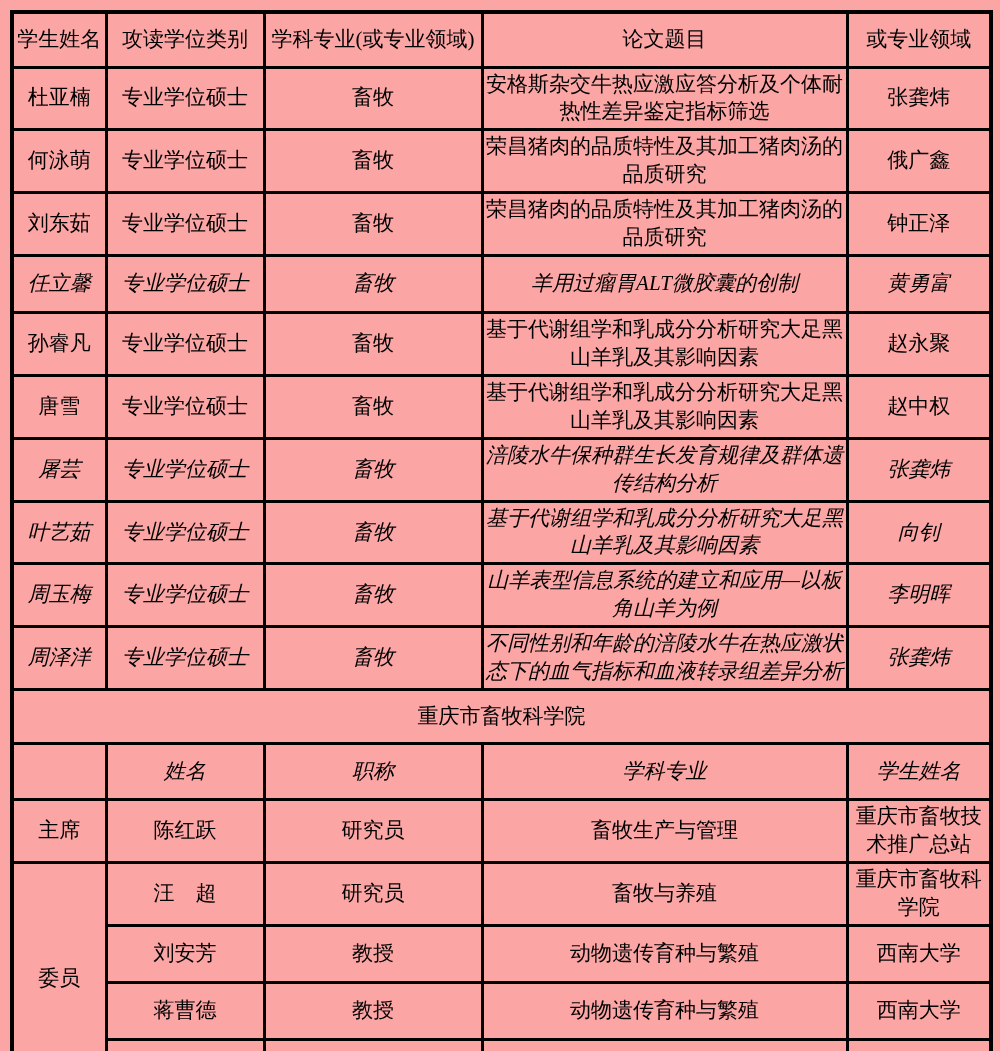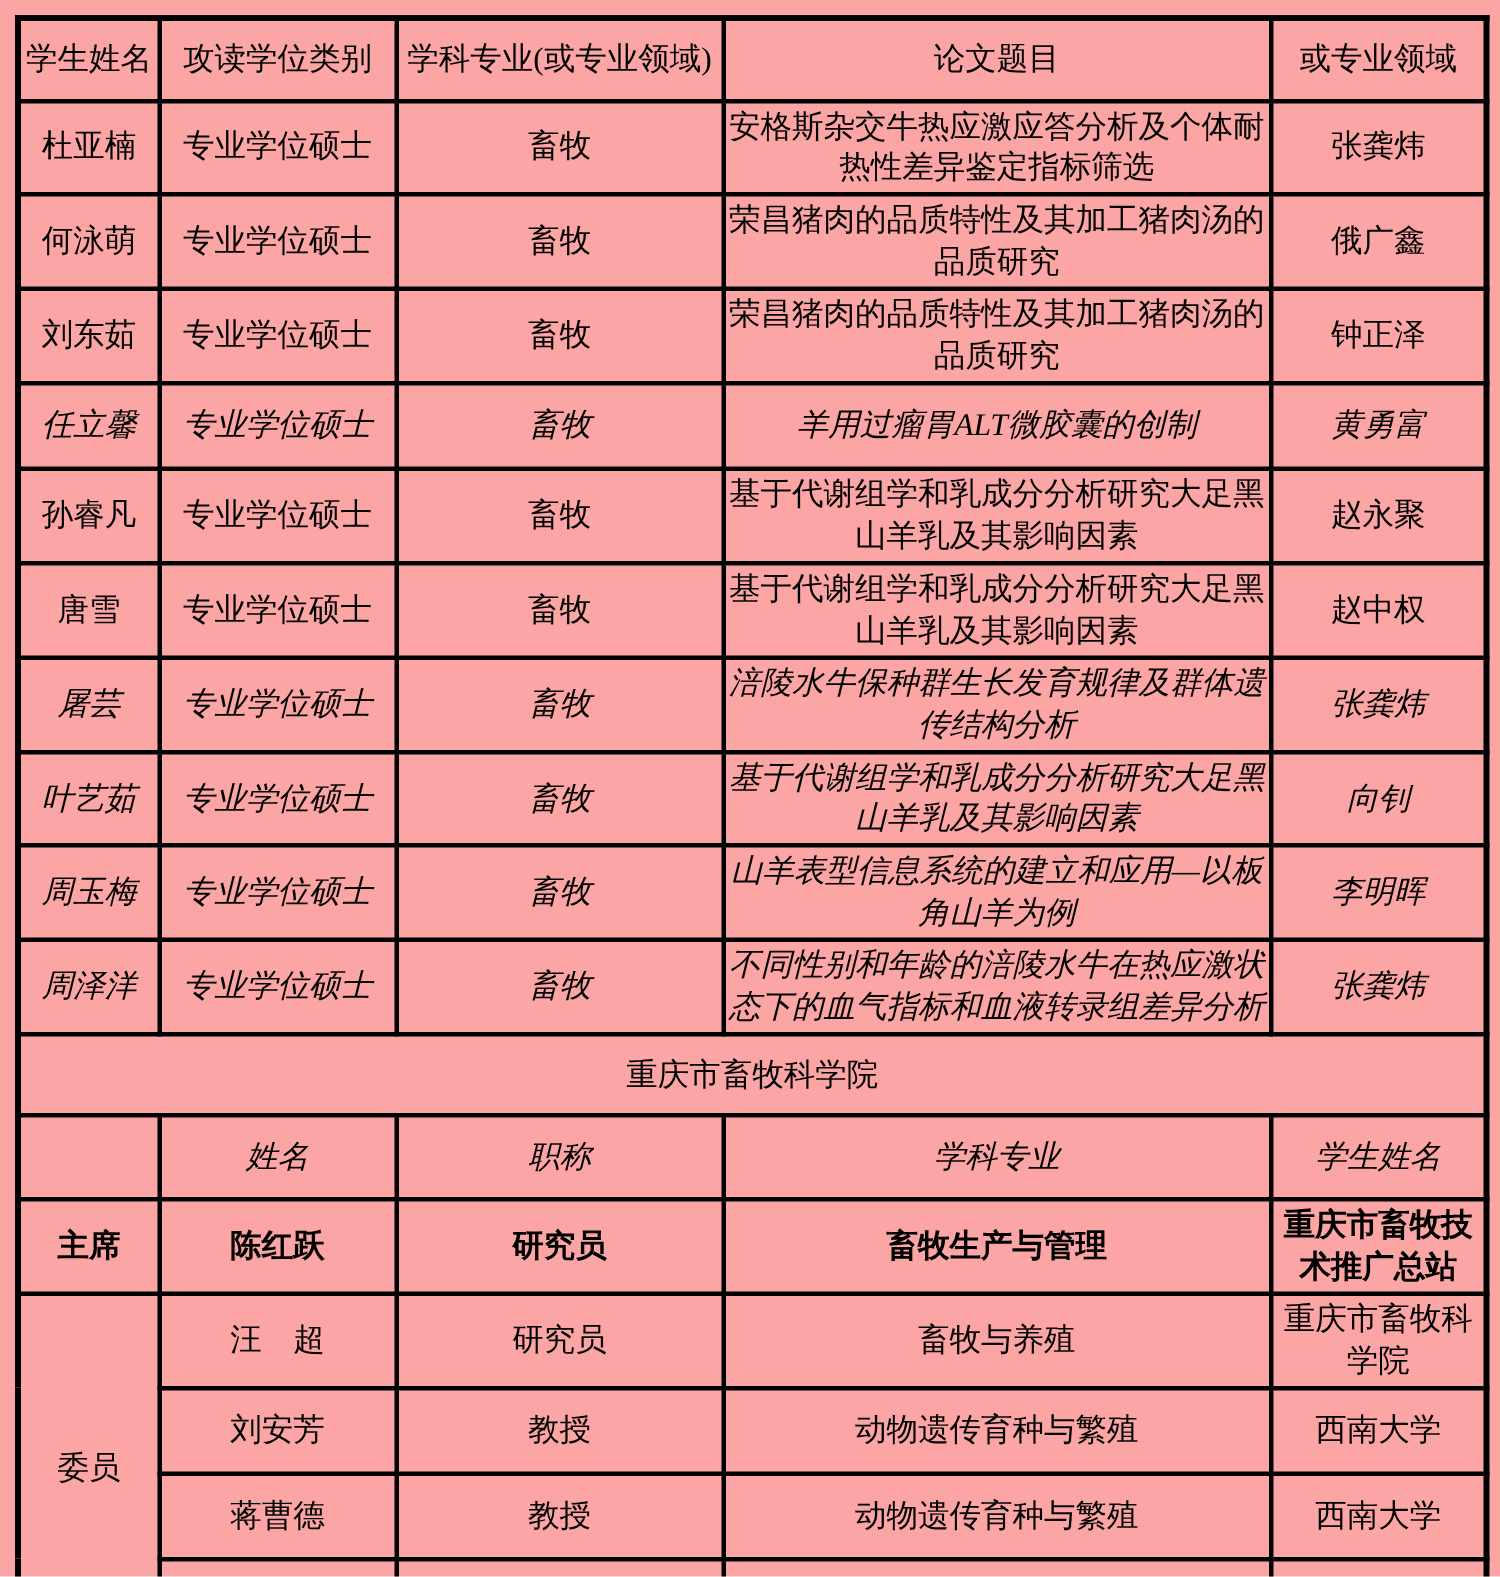--- a/index.html
+++ b/index.html
@@ -32,21 +32,21 @@
     line-height: 1.33;
     padding: 2px;
     overflow: hidden;
     word-break: break-all;
   }
   tr.r-header   { height: 55px; }
   tr.r-student  { height: 57px; font-style: italic; }
   tr.r-student2 { height: 58px; }
   tr.r-section  { height: 54px; }
   tr.r-chead    { height: 56px; font-style: italic; }
-  tr.r-chair    { height: 60px; font-weight: bold; }
+  tr.r-chair    { height: 60px; }
   tr.r-member   { height: 57px; }
 </style>
 </head>
 <body>
 
 <div class="page">
   <table class="doc-table">
     <colgroup>
       <col style="width:94px">
       <col style="width:158px">

